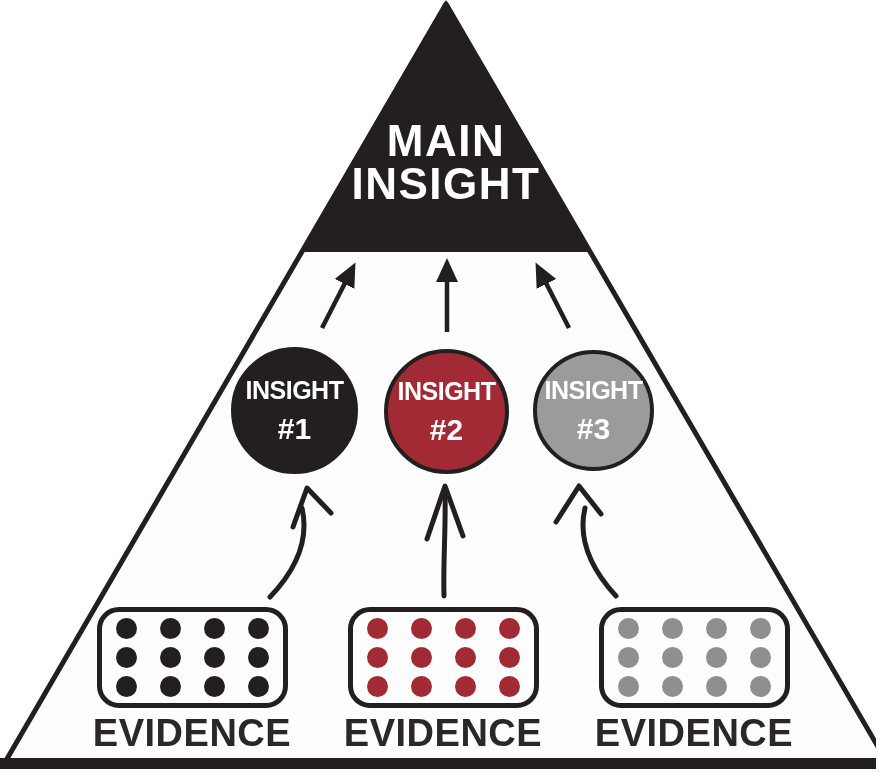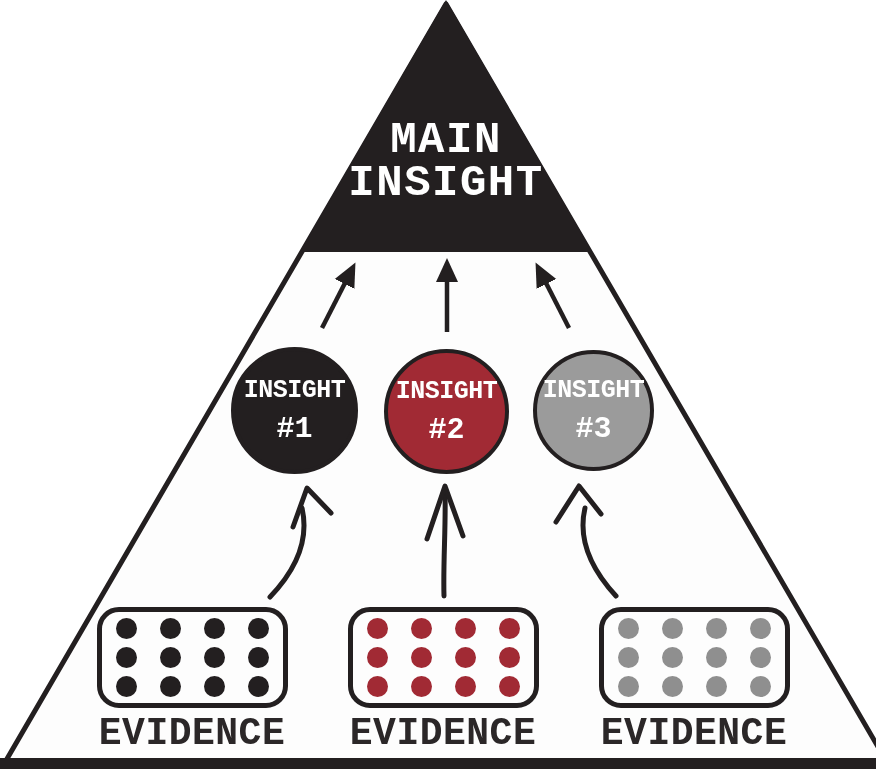--- a/index.html
+++ b/index.html
@@ -1,19 +1,19 @@
 <!DOCTYPE html>
 <html><head>
 <meta charset="utf-8">
 <style>
   html,body{margin:0;padding:0;background:#ffffff;}
   .stage{
     position:relative;width:876px;height:772px;overflow:hidden;
     background:#ffffff;
-    font-family:Liberation Mono, monospace;
+    font-family:Liberation Sans, sans-serif;
   }
   .layer{position:absolute;left:0;top:0;}
 
   
   .main-label{
     position:absolute;left:446px;top:119px;transform:translateX(-50%);
     text-align:center;font-weight:700;font-size:44px;line-height:43px;
     letter-spacing:1.5px;white-space:nowrap;
   }
 

